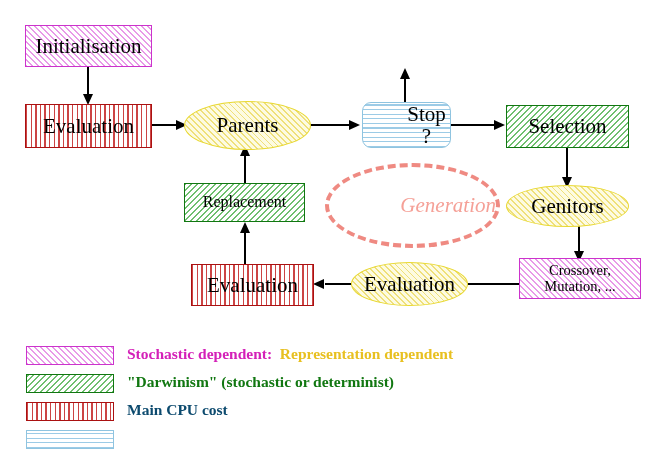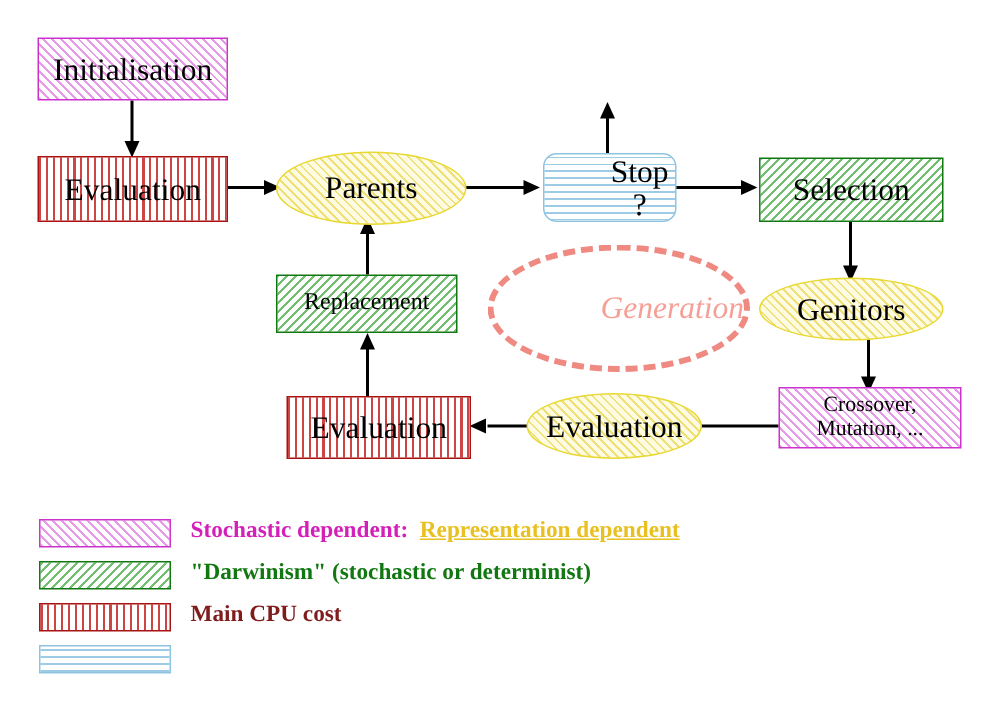--- a/index.html
+++ b/index.html
@@ -111,21 +111,21 @@
     width: 88px;
     height: 19px;
   }
   .legend-text {
     position: absolute;
     left: 127px;
     font-size: 15.5px;
     font-weight: bold;
     white-space: nowrap;
   }
-  .legend-text .accent { color: #e8c020; text-decoration: underline; }
+  .legend-text .accent { color: #e8c020; }
 </style>
 </head>
 <body>
 
 <div id="canvas">
 
   <div class="generation" style="left:325px; top:163px; width:175px; height:85px; font-size:21px;">
     <span class="lbl">Generation</span>
   </div>
 
@@ -230,19 +230,19 @@
   <div class="legend-text" style="top:345px; color:#d420b8;">
     <span>Stochastic dependent:</span><span>&nbsp;&nbsp;</span><span class="accent">Representation dependent</span>
   </div>
 
   <div class="legend-swatch fill-green" style="left:26px; top:374px;"></div>
   <div class="legend-text" style="top:373px; color:#117711;">
     <span>"Darwinism" (stochastic or determinist)</span>
   </div>
 
   <div class="legend-swatch fill-red" style="left:26px; top:402px;"></div>
-  <div class="legend-text" style="top:401px; color:#7f1d1d;">
+  <div class="legend-text" style="top:401px; color:#0c4a6e;">
     <span>Main CPU cost</span>
   </div>
 
   <div class="legend-swatch fill-blue" style="left:26px; top:430px;"></div>
 
 </div>
 
 </body></html>

